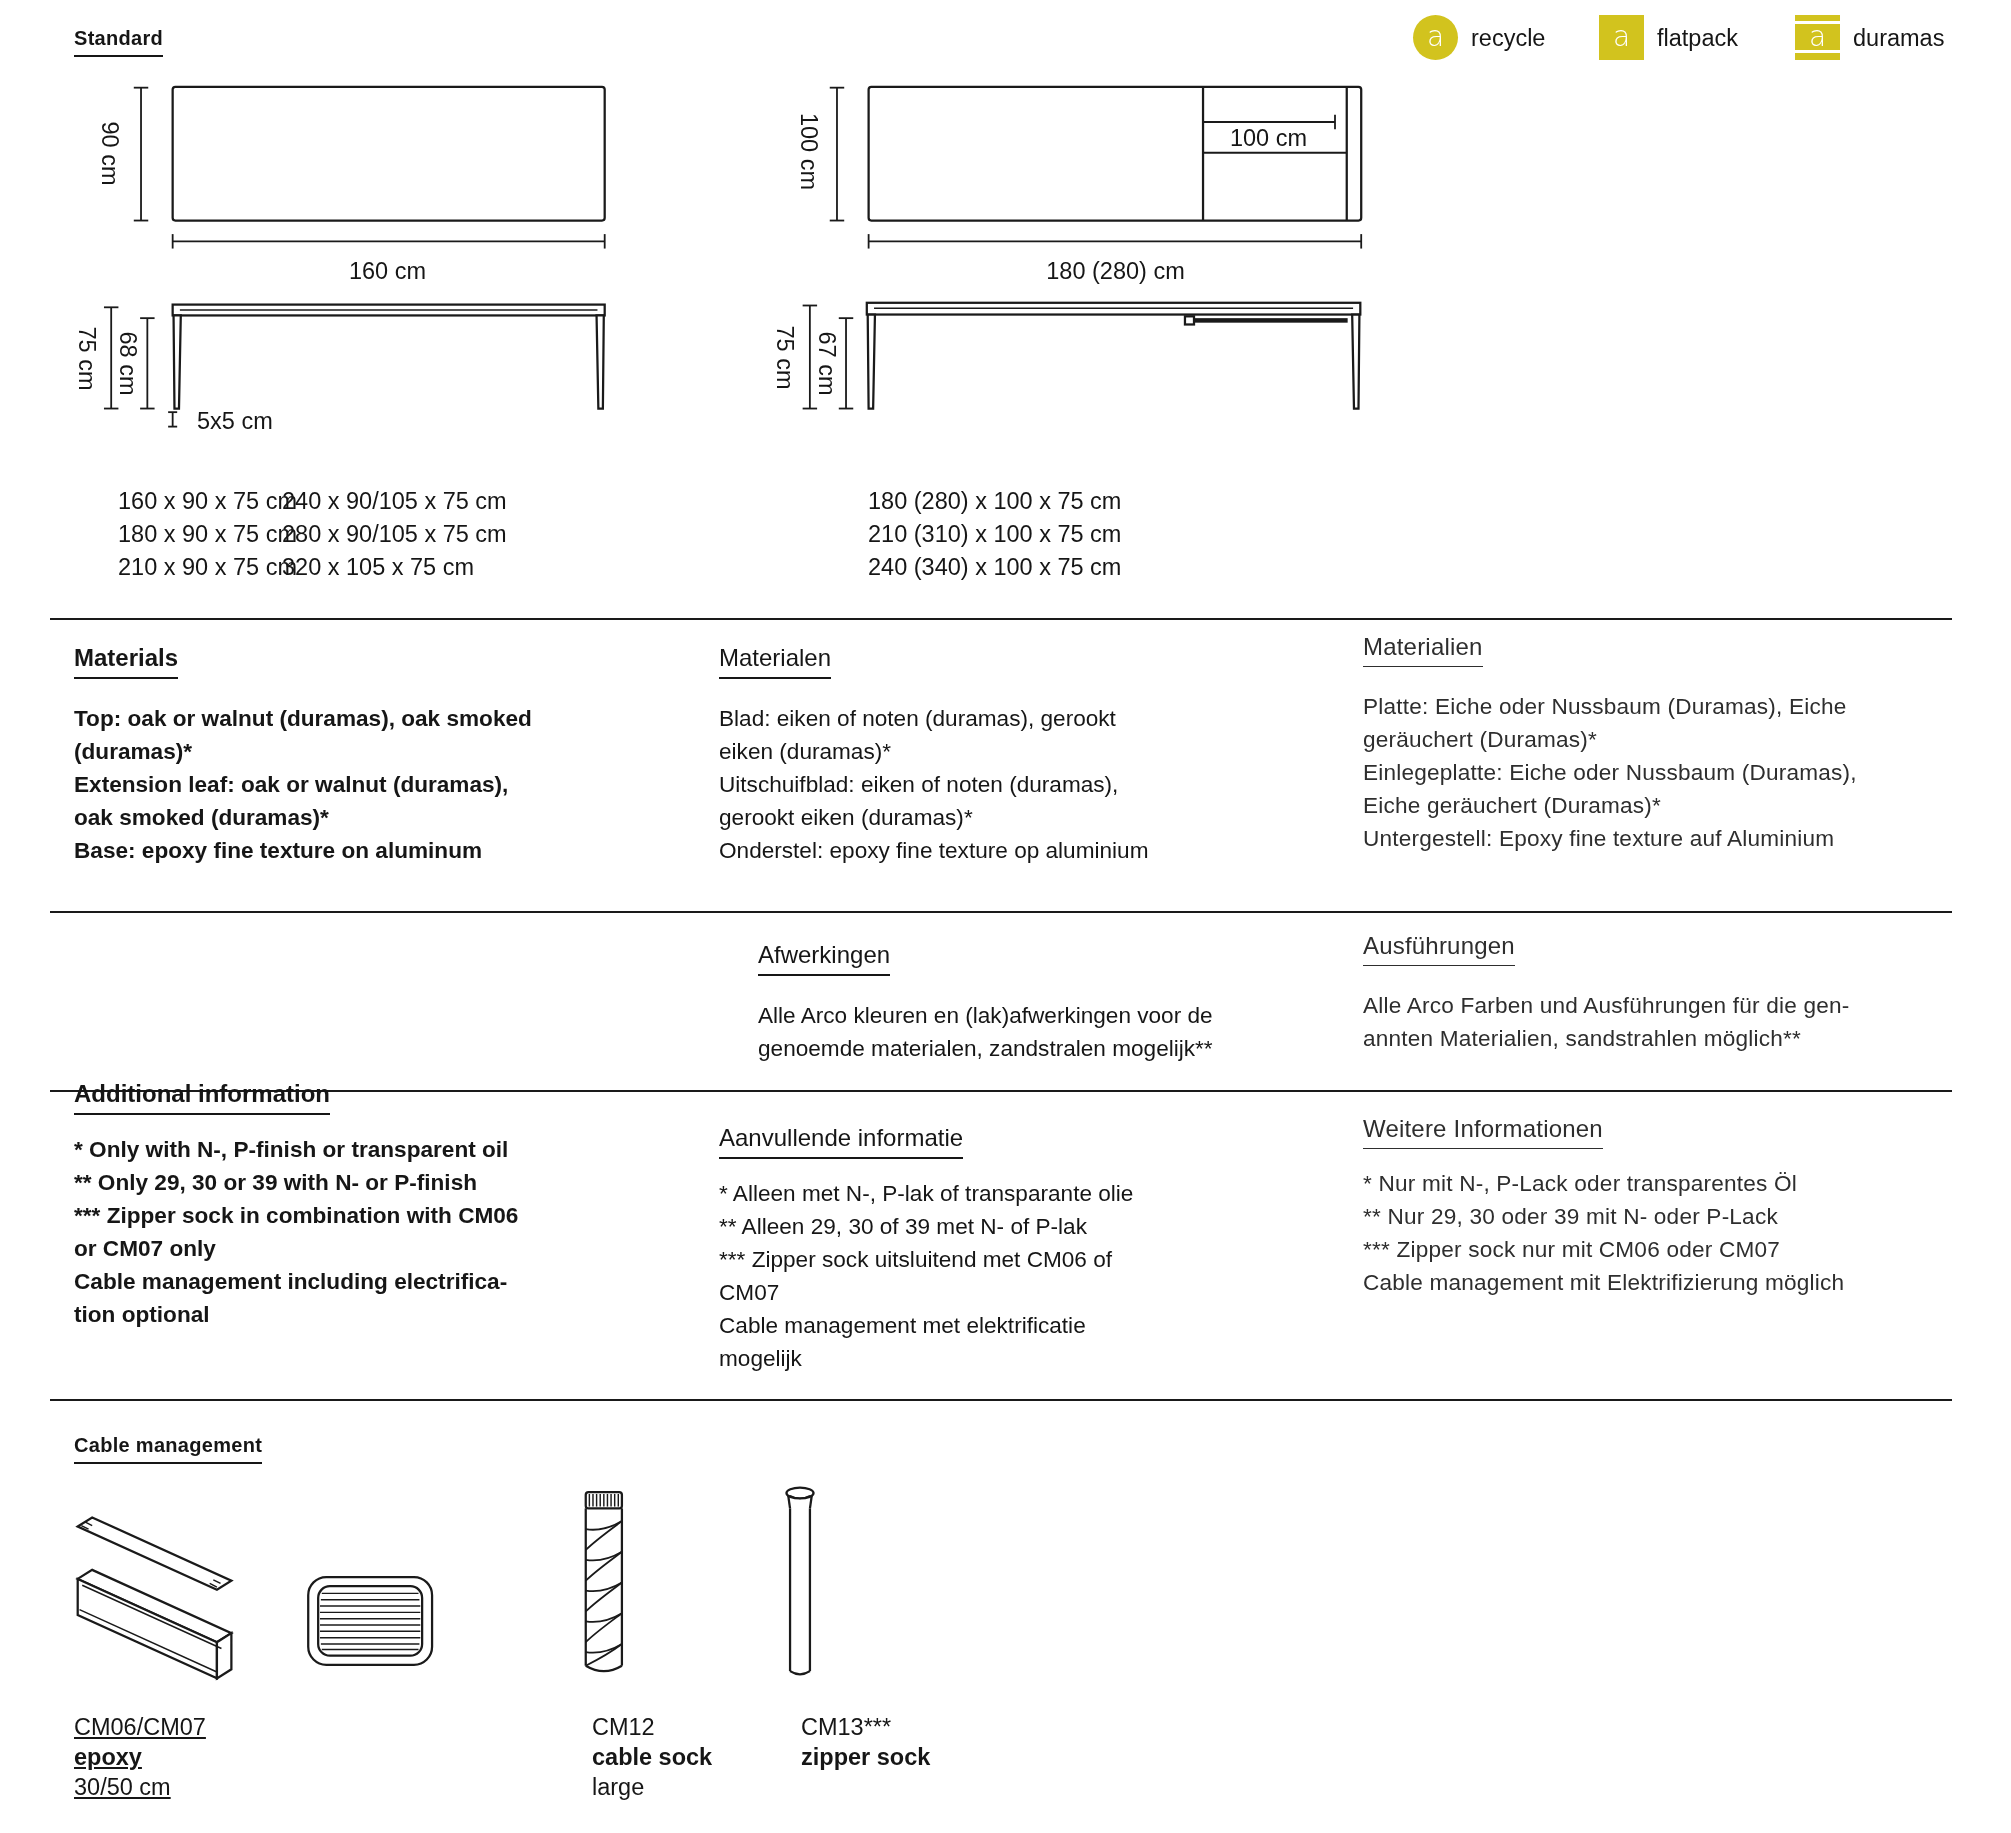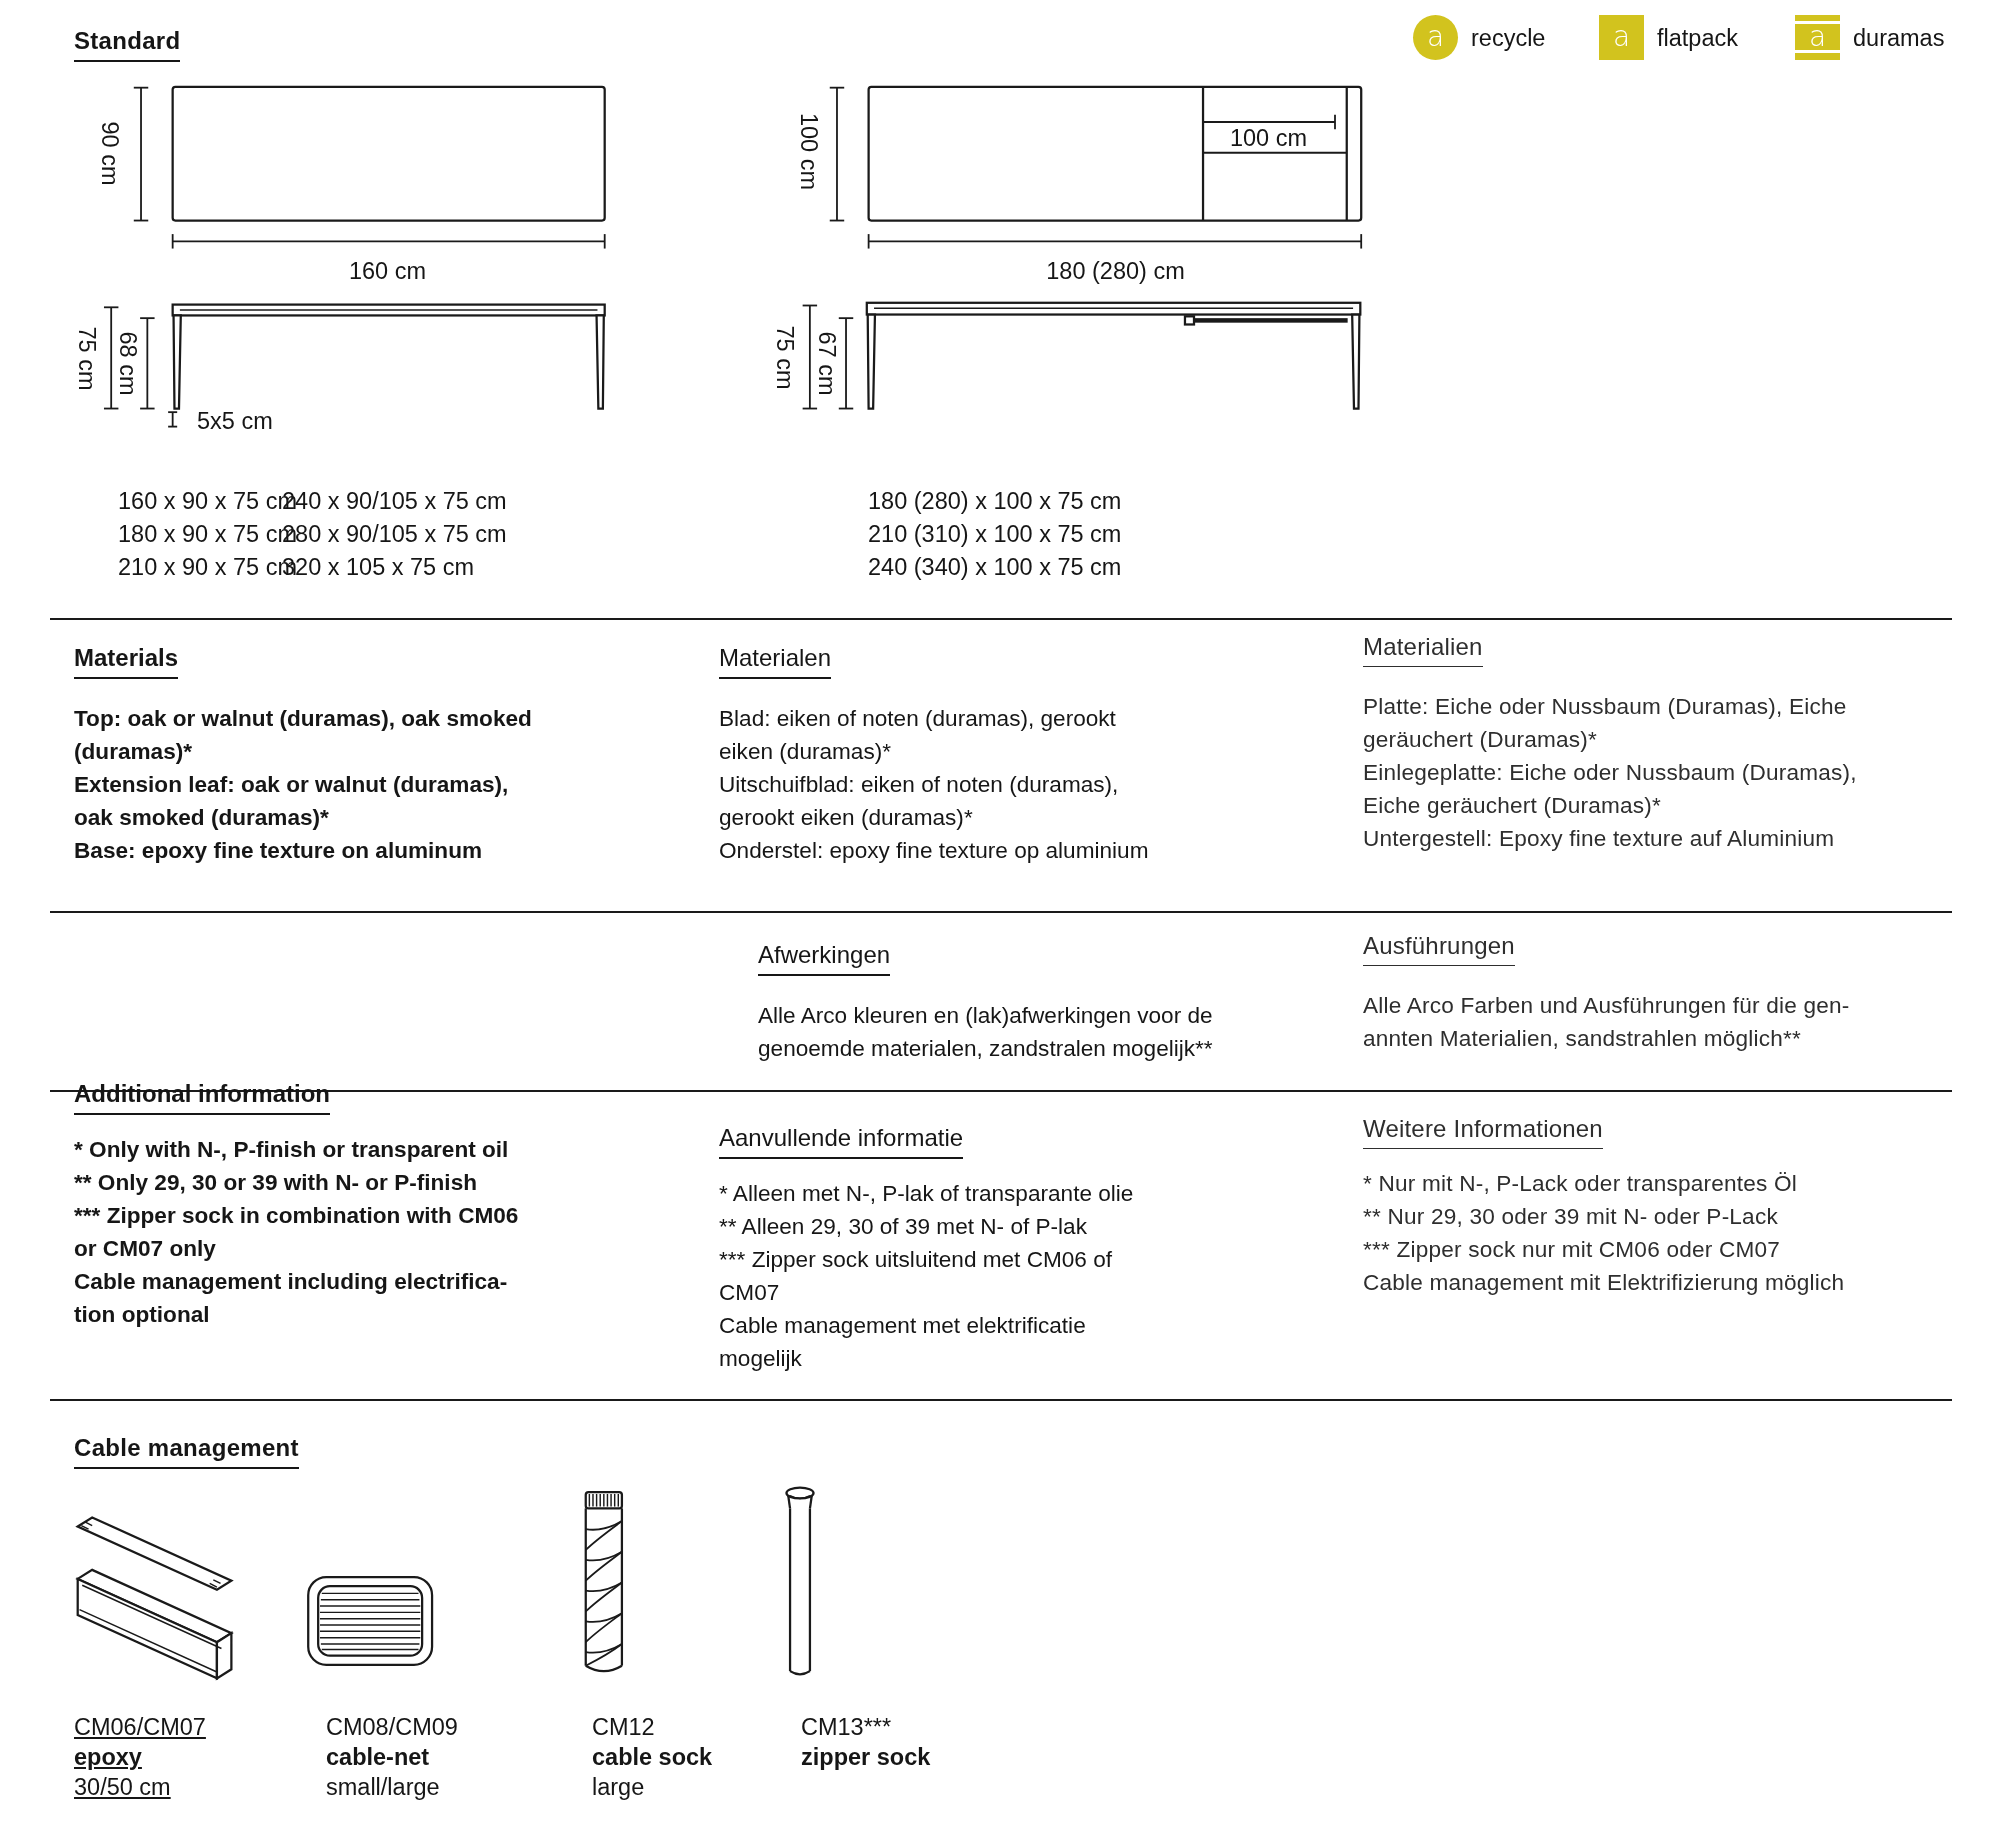--- a/index.html
+++ b/index.html
@@ -1,20 +1,20 @@
 <!DOCTYPE html>
 <html style="font-size:14.5px"><head>
 <meta charset="utf-8">
 <style>
   html,body{margin:0;padding:0;background:#ffffff;}
   .page{position:relative;width:2012px;height:1834px;background:#fff;
         font-family:"Liberation Sans",sans-serif;color:#161616;overflow:hidden;}
 
   
-  .h1{position:absolute;font-size:24px;font-weight:700;letter-spacing:0.3px;}
+  .h1{position:absolute;font-size:20px;font-weight:700;letter-spacing:0.3px;}
   .h1 span{display:inline-block;border-bottom:2.7px solid #161616;padding-bottom:4.5px;}
 
   
   .badge-icon{position:absolute;width:45px;height:45px;background:#d2c31e;top:14.5px;
               display:flex;align-items:center;justify-content:center;}
   .badge-icon .letter{color:#fff;font-family:"DejaVu Sans",sans-serif;font-weight:300;
                       font-size:28px;line-height:1;}
   .badge-icon.circle{border-radius:50%;}
   .badge-icon.striped::before,.badge-icon.striped::after{content:"";position:absolute;
       left:0;right:0;height:3.6px;background:#fff;}
@@ -311,25 +311,20 @@
       <line class="ln" x1="836" y1="48" x2="836" y2="228"></line>
       <path class="ln" d="M814,228 Q825,235 836,228"></path>
     </g>
   </svg>
 
   <div class="cm-item" style="left:74px;text-decoration:underline;">
     <div class="code">CM06/CM07</div>
     <div class="nm">epoxy</div>
     <div class="sz">30/50 cm</div>
   </div>
-  <div class="cm-item" style="left:326px;">
-    <div class="code">CM08/CM09</div>
-    <div class="nm">cable-net</div>
-    <div class="sz">small/large</div>
-  </div>
   <div class="cm-item" style="left:592px;">
     <div class="code">CM12</div>
     <div class="nm">cable sock</div>
     <div class="sz">large</div>
   </div>
   <div class="cm-item" style="left:801px;">
     <div class="code">CM13***</div>
     <div class="nm">zipper sock</div>
     <div class="sz"></div>
   </div>

